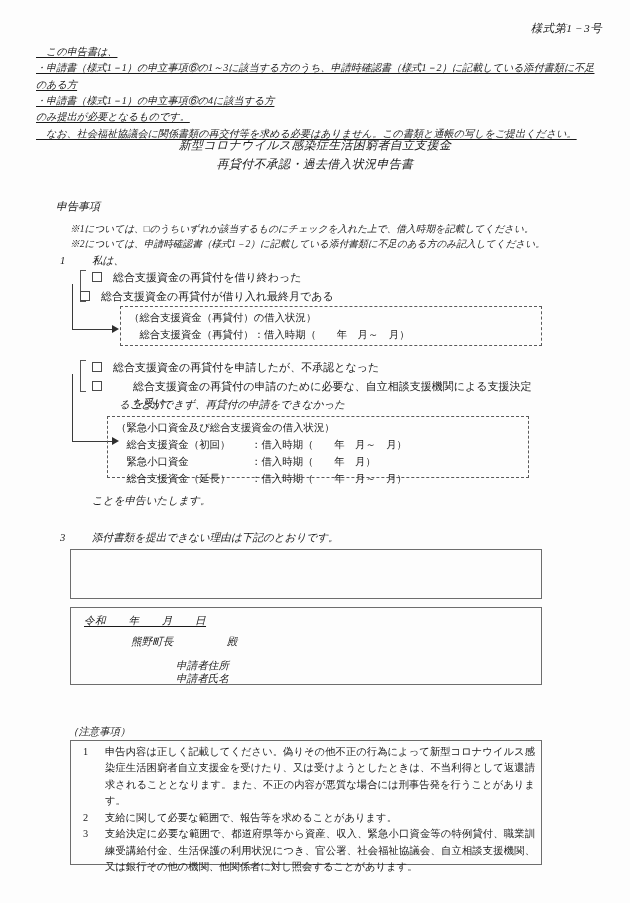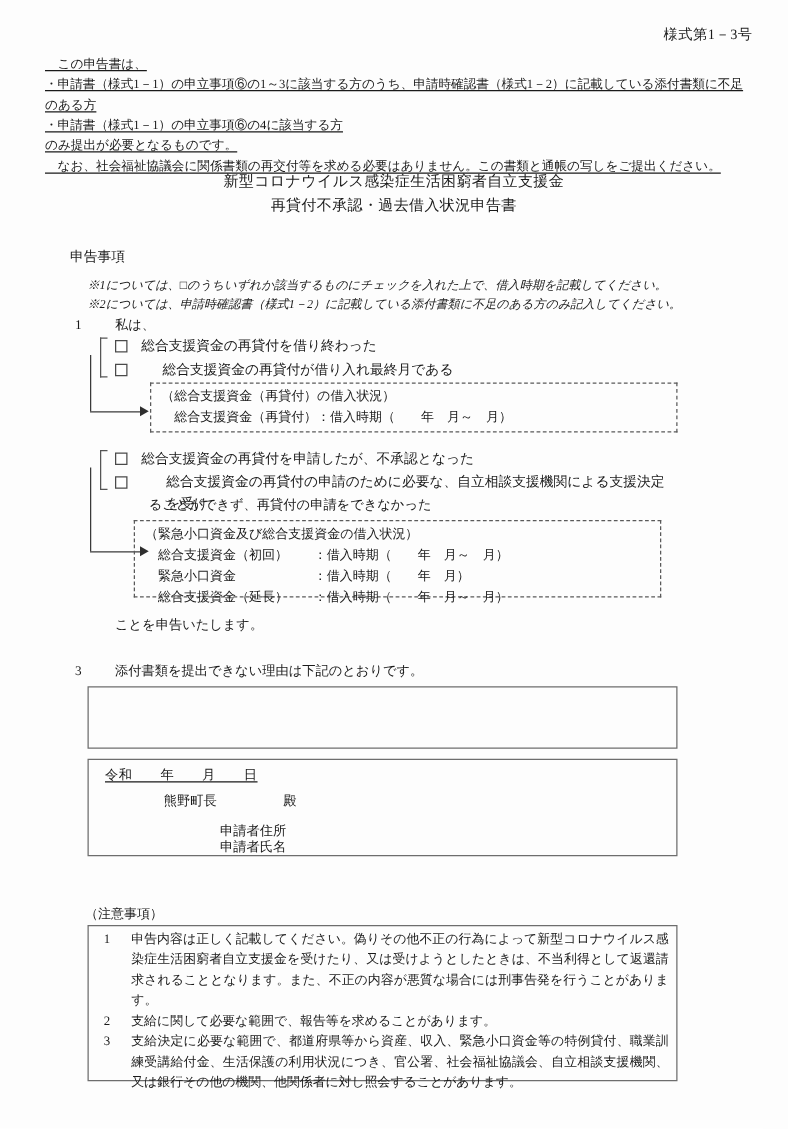--- a/index.html
+++ b/index.html
@@ -15,21 +15,21 @@
     position: relative;
     width: 630px;
     height: 903px;
     background: #fdfdfd;
     overflow: hidden;
     font-size: 10.2px;
     line-height: 1.55;
   }
 
   
-  .abs { position: absolute; }
+  .abs { position: absolute; font-style: italic; }
   .u   { text-decoration: underline; text-underline-offset: 2px; }
 
   
   #form-no {
     top: 20px;
     right: 28px;
     font-size: 11.4px;
     letter-spacing: .4px;
   }
 
@@ -213,21 +213,21 @@
 
   <div class="abs sec-num" id="item1-num">1</div>
   <div class="abs" id="item1-lead">私は、</div>
 
   <div class="brk" style="top:270px; left:80px; height:30px;"></div>
 
   <div class="cbrow" style="top:269px; left:92px;">
     <span class="cbox"></span>
     <span class="cbtext">総合支援資金の再貸付を借り終わった</span>
   </div>
-  <div class="cbrow" style="top:288px; left:92px;gap:17px;">
+  <div class="cbrow" style="top:288px; left:80px;">
     <span class="cbox"></span>
     <span class="cbtext">総合支援資金の再貸付が借り入れ最終月である</span>
   </div>
 
   <div class="conn-v" style="top:284px; left:72px; height:45px;"></div>
   <div class="conn-h" style="top:329px; left:72px; width:42px;"></div>
   <div class="arrow-r" style="top:325px; left:112px;"></div>
 
   <div class="dashbox" style="top:306px; left:120px; width:422px; height:40px;">
     <div>（総合支援資金（再貸付）の借入状況）</div>

